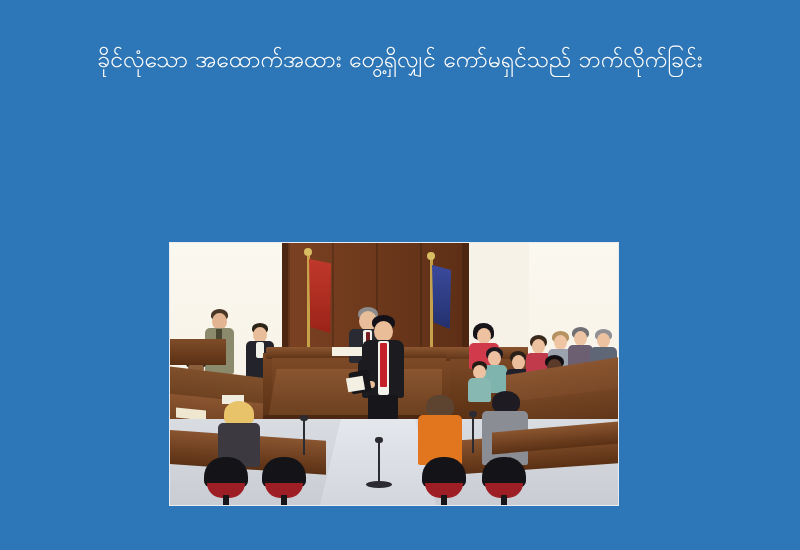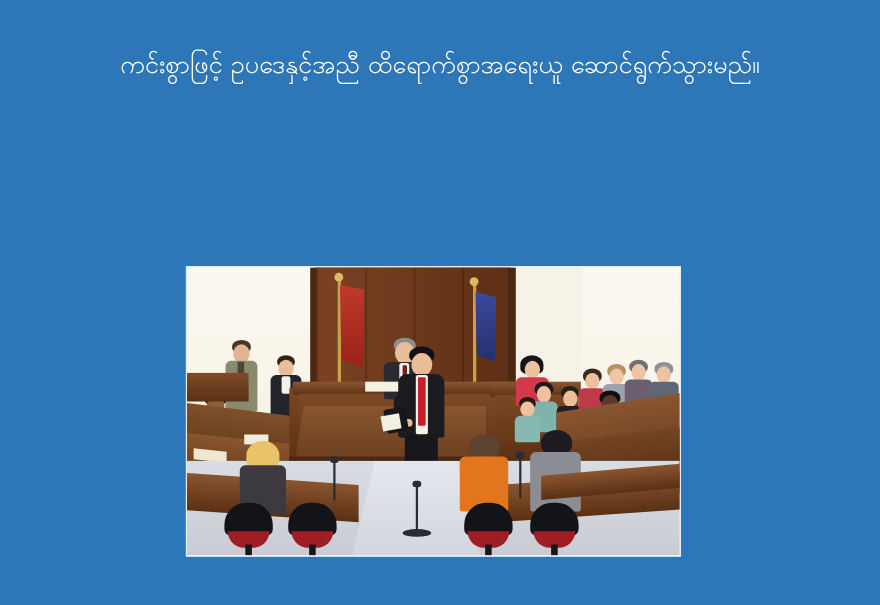--- a/index.html
+++ b/index.html
@@ -226,21 +226,21 @@
     position: absolute; width: 26px; height: 7px; background: #2a2a30;
     border-radius: 50%;
   }
 </style>
 </head>
 <body>
 
 <div id="page">
 
   <div id="headline">
-    <span class="hl-line">ကင်းစွာဖြင့် ဥပဒေနှင့်အညီ ထိရောက်စွာအရေးယူ ဆောင်ရွက်သွားမည်။</span>
+    <span class="hl-line">ခိုင်လုံသော အထောက်အထား တွေ့ရှိလျှင် ကော်မရှင်သည် ဘက်လိုက်ခြင်း</span>
   </div>
 
   <div id="photo-frame">
     <div id="courtroom" aria-label="Illustration of a courtroom trial in session">
 
       <div class="wall-white"></div>
 
       <div class="wood-panel-edge-l"></div>
       <div class="wood-panel"></div>
       <div class="wood-panel-edge-r"></div>

